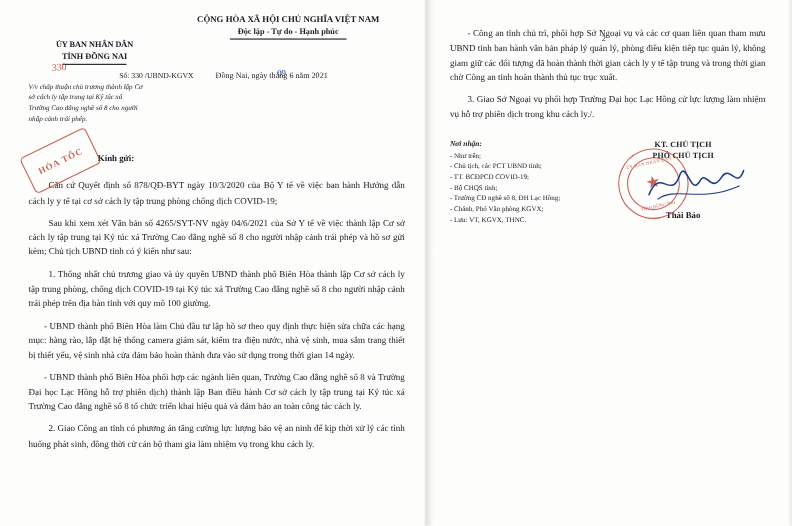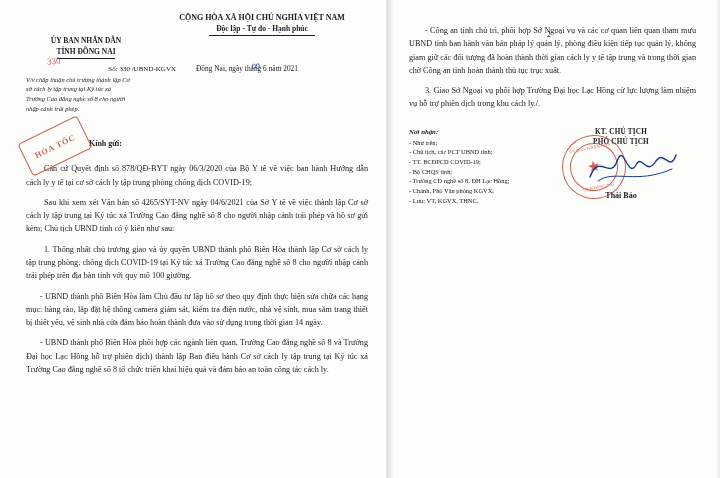--- a/index.html
+++ b/index.html
@@ -359,25 +359,26 @@
     <div class="place-date">Đồng Nai, ngày      tháng  6  năm 2021</div>
     <div class="hand-date">09</div>
 
     <div class="stamp-urgent">HỎA TỐC</div>
 
     <div class="recipients">
       <div class="recipients-label">Kính gửi:</div>
     </div>
 
     <div class="body-left">
-      <p>Căn cứ Quyết định số 878/QĐ-BYT ngày 06/3/2020 của Bộ Y tế về việc ban hành Hướng dẫn cách ly y tế tại cơ sở cách ly tập trung phòng chống dịch COVID-19;</p>
+      <p>Căn cứ Quyết định số 878/QĐ-BYT ngày 10/3/2020 của Bộ Y tế về việc ban hành Hướng dẫn cách ly y tế tại cơ sở cách ly tập trung phòng chống dịch COVID-19;</p>
       <p>Sau khi xem xét Văn bản số 4265/SYT-NV ngày 04/6/2021 của Sở Y tế về việc thành lập Cơ sở cách ly tập trung tại Ký túc xá Trường Cao đẳng nghề số 8 cho người nhập cảnh trái phép và hồ sơ gửi kèm; Chủ tịch UBND tỉnh có ý kiến như sau:</p>
       <p>1. Thống nhất chủ trương giao và ủy quyền UBND thành phố Biên Hòa thành lập Cơ sở cách ly tập trung phòng, chống dịch COVID-19 tại Ký túc xá Trường Cao đẳng nghề số 8 cho người nhập cảnh trái phép trên địa bàn tỉnh với quy mô 100 giường.</p>
       <p class="dash">- UBND thành phố Biên Hòa làm Chủ đầu tư lập hồ sơ theo quy định thực hiện sửa chữa các hạng mục: hàng rào, lắp đặt hệ thống camera giám sát, kiểm tra điện nước, nhà vệ sinh, mua sắm trang thiết bị thiết yếu, vệ sinh nhà cửa đảm bảo hoàn thành đưa vào sử dụng trong thời gian 14 ngày.</p>
       <p class="dash">- UBND thành phố Biên Hòa phối hợp các ngành liên quan, Trường Cao đẳng nghề số 8 và Trường Đại học Lạc Hồng hỗ trợ phiên dịch) thành lập Ban điều hành Cơ sở cách ly tập trung tại Ký túc xá Trường Cao đẳng nghề số 8 tổ chức triển khai hiệu quả và đảm bảo an toàn công tác cách ly.</p>
+      <p>2. Giao Công an tỉnh có phương án tăng cường lực lượng bảo vệ an ninh để kịp thời xử lý các tình huống phát sinh, đồng thời cử cán bộ tham gia làm nhiệm vụ trong khu cách ly.</p>
     </div>
   </div>
 
   <div class="scan scan-right">
     <div class="page-num">2</div>
 
     <div class="body-right">
       <p>- Công an tỉnh chủ trì, phối hợp Sở Ngoại vụ và các cơ quan liên quan tham mưu UBND tỉnh ban hành văn bản pháp lý quản lý, phòng điều kiện tiếp tục quản lý, không giam giữ các đối tượng đã hoàn thành thời gian cách ly y tế tập trung và trong thời gian chờ Công an tỉnh hoàn thành thủ tục trục xuất.</p>
       <p>3. Giao Sở Ngoại vụ phối hợp Trường Đại học Lạc Hồng cử lực lượng làm nhiệm vụ hỗ trợ phiên dịch trong khu cách ly./.</p>
     </div>

